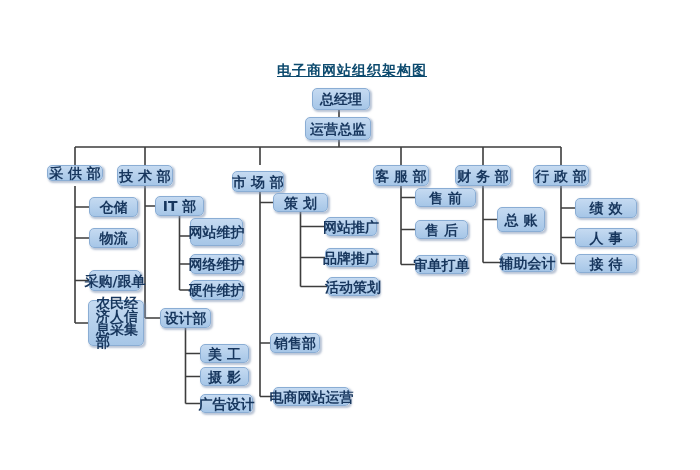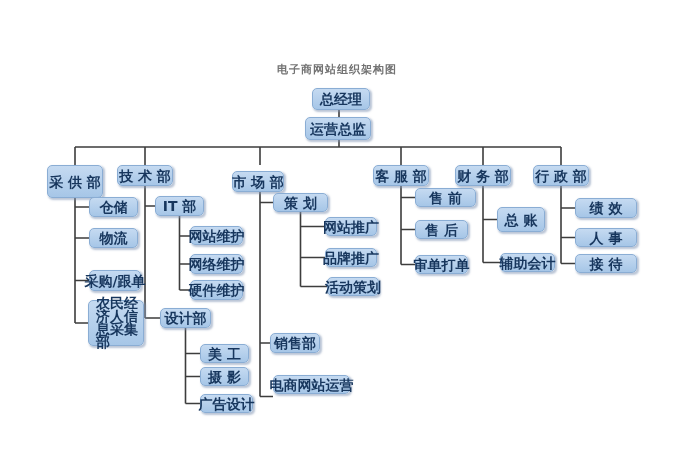--- a/index.html
+++ b/index.html
@@ -5,22 +5,22 @@
   html,body{margin:0;padding:0;background:#fff;}
   #canvas{
     position:relative;
     width:700px;height:470px;
     background:var(--bg,#fff);
     font-family:"DejaVu Sans","Liberation Sans",sans-serif;
     overflow:hidden;
   }
   #chart-title{
     position:absolute;left:277px;top:62px;
-    font-size:11px;font-weight:bold;color:#737373;
-    letter-spacing:1px;white-space:nowrap;
+    font-size:14px;font-weight:bold;color:#0c4a6e;
+    letter-spacing:1px;white-space:nowrap;text-decoration:underline;
   }
   #connector-svg{position:absolute;left:0;top:0;}
   .node{
     position:absolute;box-sizing:border-box;
     display:flex;align-items:center;justify-content:center;
     background:linear-gradient(180deg,var(--fill-top,#c5daf1) 0%,var(--fill-bot,#a6c6e7) 100%);
     border:1px solid var(--nborder,#8aadd4);
     border-radius:5px;
     box-shadow:1.5px 1.5px 2px rgba(130,150,180,0.55);
     color:var(--ntext,#17365d);
@@ -28,44 +28,44 @@
     white-space:nowrap;line-height:1;
     z-index:2;
   }
   .node.wrap{
     white-space:normal;justify-content:flex-start;text-align:left;
     padding:4px 3px 4px 7px;line-height:13px;
   }
   
   #gm{left:312px;top:88px;width:58px;height:22px}
   #coo{left:305px;top:117px;width:66px;height:23px}
-  #d0{left:47px;top:165px;width:56px;height:33px}
+  #d0{left:47px;top:165px;width:56px;height:16px}
   #d1{left:117px;top:165px;width:56px;height:21px}
   #d2{left:232px;top:171px;width:52px;height:21px}
   #d3{left:373px;top:165px;width:56px;height:21px}
   #d4{left:455px;top:165px;width:56px;height:21px}
   #d5{left:533px;top:165px;width:56px;height:21px}
   #c00{left:89px;top:197px;width:49px;height:20px}
   #c01{left:89px;top:228px;width:49px;height:20px}
   #c02{left:89px;top:270px;width:52px;height:21px}
   #c03{left:88px;top:300px;width:56px;height:46px}
   #c10{left:155px;top:196px;width:49px;height:20px}
-  #c100{left:190px;top:226px;width:53px;height:19px}
+  #c100{left:190px;top:218px;width:53px;height:28px}
   #c101{left:190px;top:254px;width:53px;height:20px}
   #c102{left:190px;top:280px;width:53px;height:20px}
   #c11{left:160px;top:308px;width:51px;height:20px}
   #c110{left:200px;top:344px;width:49px;height:19px}
   #c111{left:200px;top:367px;width:49px;height:19px}
   #c112{left:200px;top:394px;width:53px;height:19px}
   #c20{left:273px;top:193px;width:55px;height:19px}
   #c200{left:325px;top:217px;width:52px;height:19px}
   #c201{left:325px;top:248px;width:52px;height:19px}
   #c202{left:327px;top:277px;width:52px;height:19px}
   #c21{left:270px;top:333px;width:50px;height:20px}
-  #c22{left:273px;top:375px;width:77px;height:19px}
+  #c22{left:273px;top:387px;width:77px;height:19px}
   #c30{left:415px;top:188px;width:61px;height:19px}
   #c31{left:415px;top:220px;width:53px;height:19px}
   #c32{left:415px;top:255px;width:53px;height:19px}
   #c40{left:497px;top:207px;width:48px;height:25px}
   #c41{left:500px;top:253px;width:55px;height:19px}
   #c50{left:575px;top:198px;width:62px;height:20px}
   #c51{left:575px;top:228px;width:62px;height:19px}
   #c52{left:575px;top:254px;width:62px;height:19px}
 </style>
 </head>

